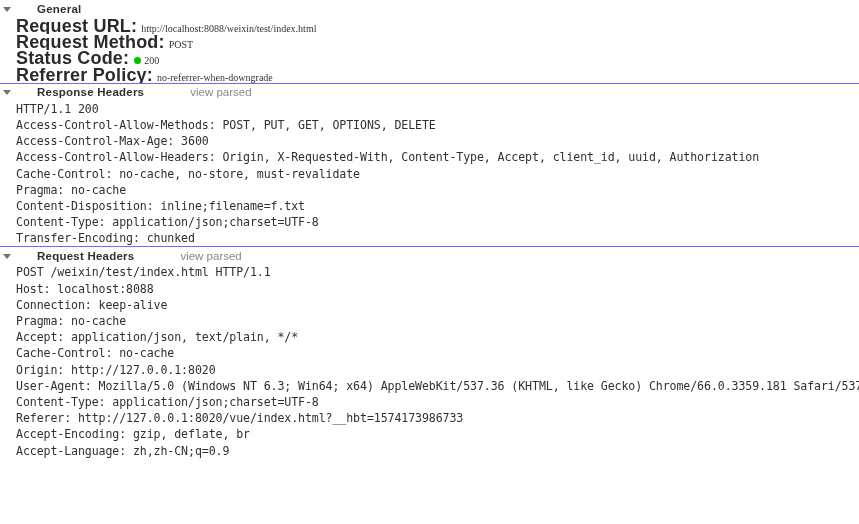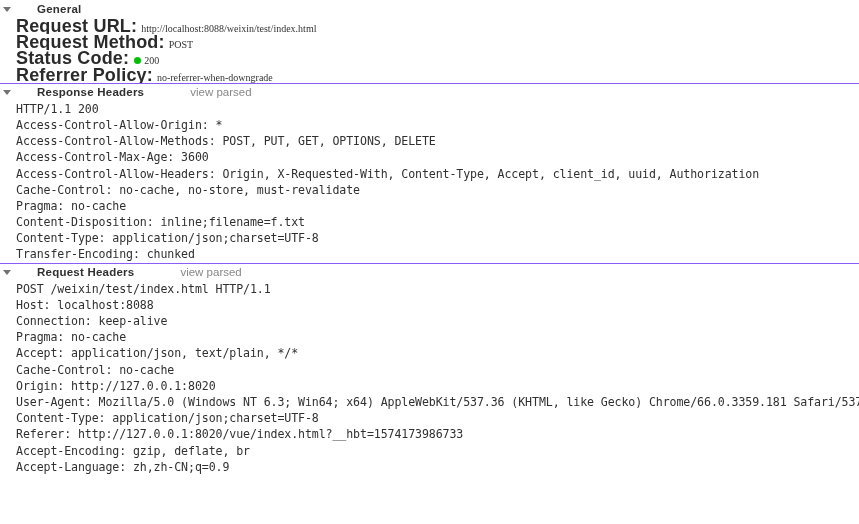--- a/index.html
+++ b/index.html
@@ -141,21 +141,20 @@
   </div>
 
   <div class="section">
     <div class="sec-head">
       <span class="tri"></span>
       <span class="sec-title">Response Headers</span>
       <span class="view-parsed">view parsed</span>
     </div>
     <div class="rows">
       <div class="row raw">HTTP/1.1 200</div>
-      <div class="row raw">Access-Control-Allow-Origin: *</div>
       <div class="row raw">Access-Control-Allow-Methods: POST, PUT, GET, OPTIONS, DELETE</div>
       <div class="row raw">Access-Control-Max-Age: 3600</div>
       <div class="row raw">Access-Control-Allow-Headers: Origin, X-Requested-With, Content-Type, Accept, client_id, uuid, Authorization</div>
       <div class="row raw">Cache-Control: no-cache, no-store, must-revalidate</div>
       <div class="row raw">Pragma: no-cache</div>
       <div class="row raw">Content-Disposition: inline;filename=f.txt</div>
       <div class="row raw">Content-Type: application/json;charset=UTF-8</div>
       <div class="row raw">Transfer-Encoding: chunked</div>
     </div>
   </div>

